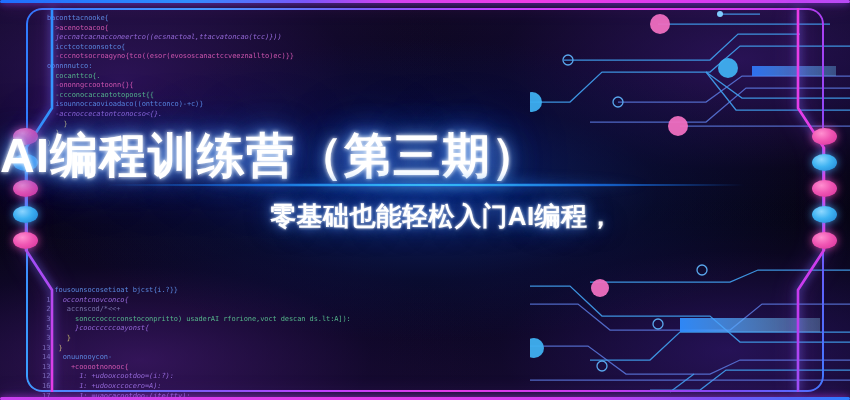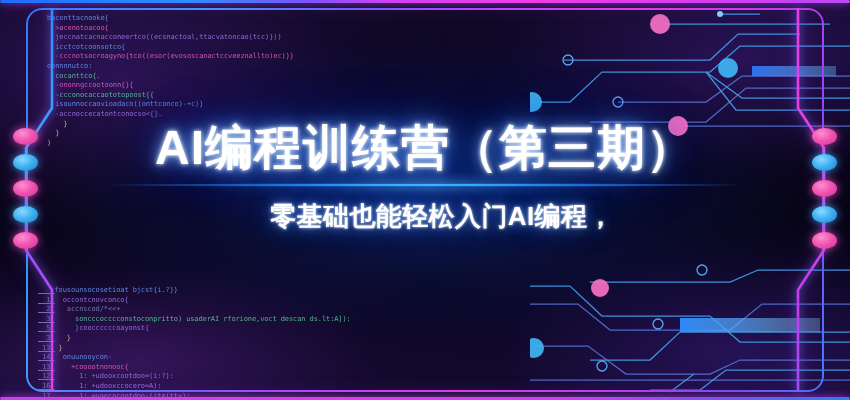--- a/index.html
+++ b/index.html
@@ -63,38 +63,38 @@
   .code{
     position:absolute;
     font-family:"DejaVu Sans Mono","Liberation Mono",monospace;
     font-size:7px;line-height:9.6px;white-space:pre;
     filter:blur(0.62px);
     letter-spacing:-0.1px;
     opacity:0.94;
   }
   .code-top{left:47px;top:14px;}
   .code-bottom{left:38px;top:286px;}
-  .code .ln{color:#8f86c8;opacity:.85;text-decoration:underline;}
-  .c-pur{color:#9b6ee0;} .c-blu{color:#5e8fe8;}
+  .code .ln{color:#8f86c8;opacity:.85;}
+  .c-pur{color:#9b6ee0;font-style:italic;} .c-blu{color:#5e8fe8;}
   .c-pink{color:#d95ab5;} .c-grn{color:#58bf8f;} .c-yel{color:#cfc070;} .c-gry{color:#7d7ab0;}
 
   
   .circuit{position:absolute;pointer-events:none;}
   .circuit svg{display:block;}
   .ct{fill:none;stroke:#3f9ae8;stroke-width:1.25;opacity:.95;}
   .ct2{fill:none;stroke:#5f7fe8;stroke-width:1.25;opacity:.8;}
   .cring{fill:none;stroke:#5aa8ee;stroke-width:1.3;}
   .cnode-b{fill:#3fb0f0;}
   .cnode-p{fill:#ef6fc0;}
   .circuit-top{right:0;top:6px;}
   .circuit-bot{right:0;bottom:6px;}
 
   
   .headline-wrap{
-    position:absolute;left:0;right:0;top:124px;text-align:center;
+    position:absolute;left:0;right:0;top:132px;text-align:left;
   }
   .headline{
     display:inline-block;
     font-size:48px;font-weight:bold;color:#ffffff;
     letter-spacing:1px;line-height:1;
     text-shadow:
       0 0 4px #ffffff,
       0 0 14px rgba(130,190,255,0.95),
       0 0 30px rgba(40,110,255,0.85),
       0 0 55px rgba(20,70,220,0.6);

